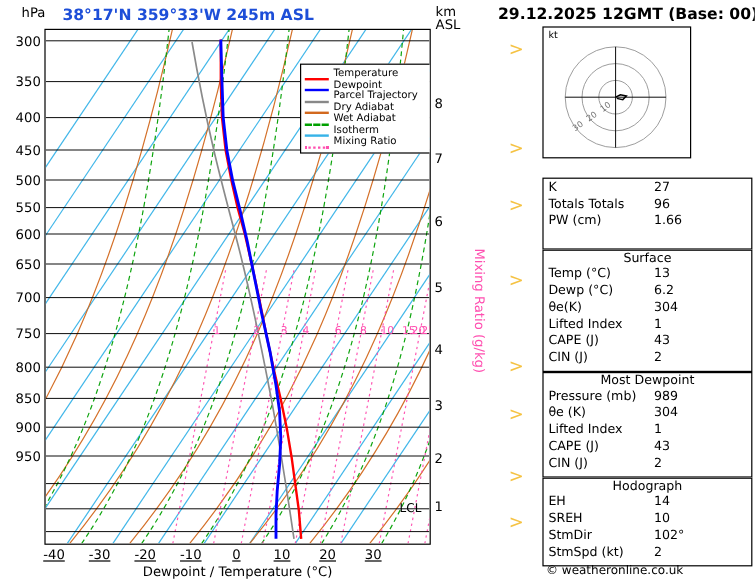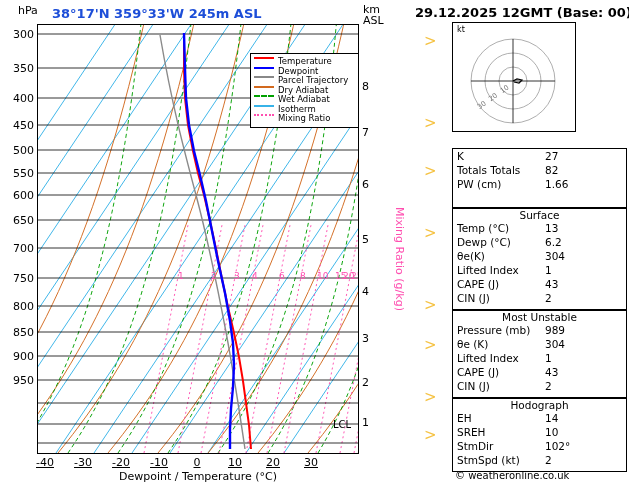--- a/index.html
+++ b/index.html
@@ -14,21 +14,21 @@
   .plot{position:absolute;left:37px;top:24px;width:322px;height:430px;border:1px solid #000;box-sizing:border-box;background:#fff;overflow:hidden;}
 
   .ytick{position:absolute;left:0px;width:34px;text-align:right;font-size:11px;color:#000;transform:translateY(-6px);}
   .xtick{position:absolute;top:456px;font-size:11px;color:#000;transform:translateX(-50%);text-decoration:underline;}
   .xaxis-title{position:absolute;left:198px;top:470px;font-size:11px;color:#000;transform:translateX(-50%);text-align:center;}
   .rtick{position:absolute;left:362px;font-size:11px;color:#000;transform:translateY(-6px);}
 
   .mixlabel{position:absolute;color:#ff4fb0;font-size:11px;writing-mode:vertical-rl;text-orientation:mixed;white-space:nowrap;}
 
   .legend{position:absolute;left:212px;top:28px;width:128px;background:#fff;border:1px solid #000;font-size:8.5px;padding:3px 3px;box-sizing:border-box;}
-  .legend .row{display:flex;align-items:flex-start;height:9.5px;}
+  .legend .row{display:flex;align-items:flex-end;height:9.5px;}
   .legend .swatch{width:20px;height:0;border-top-width:2px;border-top-style:solid;margin-right:4px;flex:0 0 20px;}
   .legend .lbl{color:#000;line-height:9.5px;}
 
   
   .rdate{position:absolute;left:415px;top:5px;font-size:13px;font-weight:bold;color:#000;white-space:nowrap;}
   .hodobox{position:absolute;left:452px;top:22px;width:122px;height:108px;border:1px solid #000;background:#fff;}
   .hodo-kt{position:absolute;left:4px;top:2px;font-size:8px;color:#000;}
 
   .panel{position:absolute;left:452px;border:1px solid #000;background:#fff;box-sizing:border-box;font-size:10.5px;color:#000;}
   .panel .hdr{text-align:center;font-size:10.5px;}
@@ -260,36 +260,36 @@
         <text x="44" y="62">10</text>
         <text x="30" y="62">20</text>
         <text x="16" y="62">30</text>
       </g>
       <path d="M 60 58 L 64 56 L 69 57 L 66 60 L 61 59" stroke="#000000" stroke-width="1.2" fill="none"></path>
     </svg>
   </div>
 
   <div class="panel" id="panel-main">
     <div class="line"><span>K</span><span class="v">27</span></div>
-    <div class="line"><span>Totals Totals</span><span class="v">82</span></div>
+    <div class="line"><span>Totals Totals</span><span class="v">96</span></div>
     <div class="line"><span>PW (cm)</span><span class="v">1.66</span></div>
   </div>
 
   <div class="panel" id="panel-surface">
     <div class="hdr">Surface</div>
     <div class="line"><span>Temp (°C)</span><span class="v">13</span></div>
     <div class="line"><span>Dewp (°C)</span><span class="v">6.2</span></div>
     <div class="line"><span>θe(K)</span><span class="v">304</span></div>
     <div class="line"><span>Lifted Index</span><span class="v">1</span></div>
     <div class="line"><span>CAPE (J)</span><span class="v">43</span></div>
     <div class="line"><span>CIN (J)</span><span class="v">2</span></div>
   </div>
 
   <div class="panel" id="panel-unstable">
-    <div class="hdr">Most Unstable</div>
+    <div class="hdr">Most Dewpoint</div>
     <div class="line"><span>Pressure (mb)</span><span class="v">989</span></div>
     <div class="line"><span>θe (K)</span><span class="v">304</span></div>
     <div class="line"><span>Lifted Index</span><span class="v">1</span></div>
     <div class="line"><span>CAPE (J)</span><span class="v">43</span></div>
     <div class="line"><span>CIN (J)</span><span class="v">2</span></div>
   </div>
 
   <div class="panel" id="panel-hodo">
     <div class="hdr">Hodograph</div>
     <div class="line"><span>EH</span><span class="v">14</span></div>

